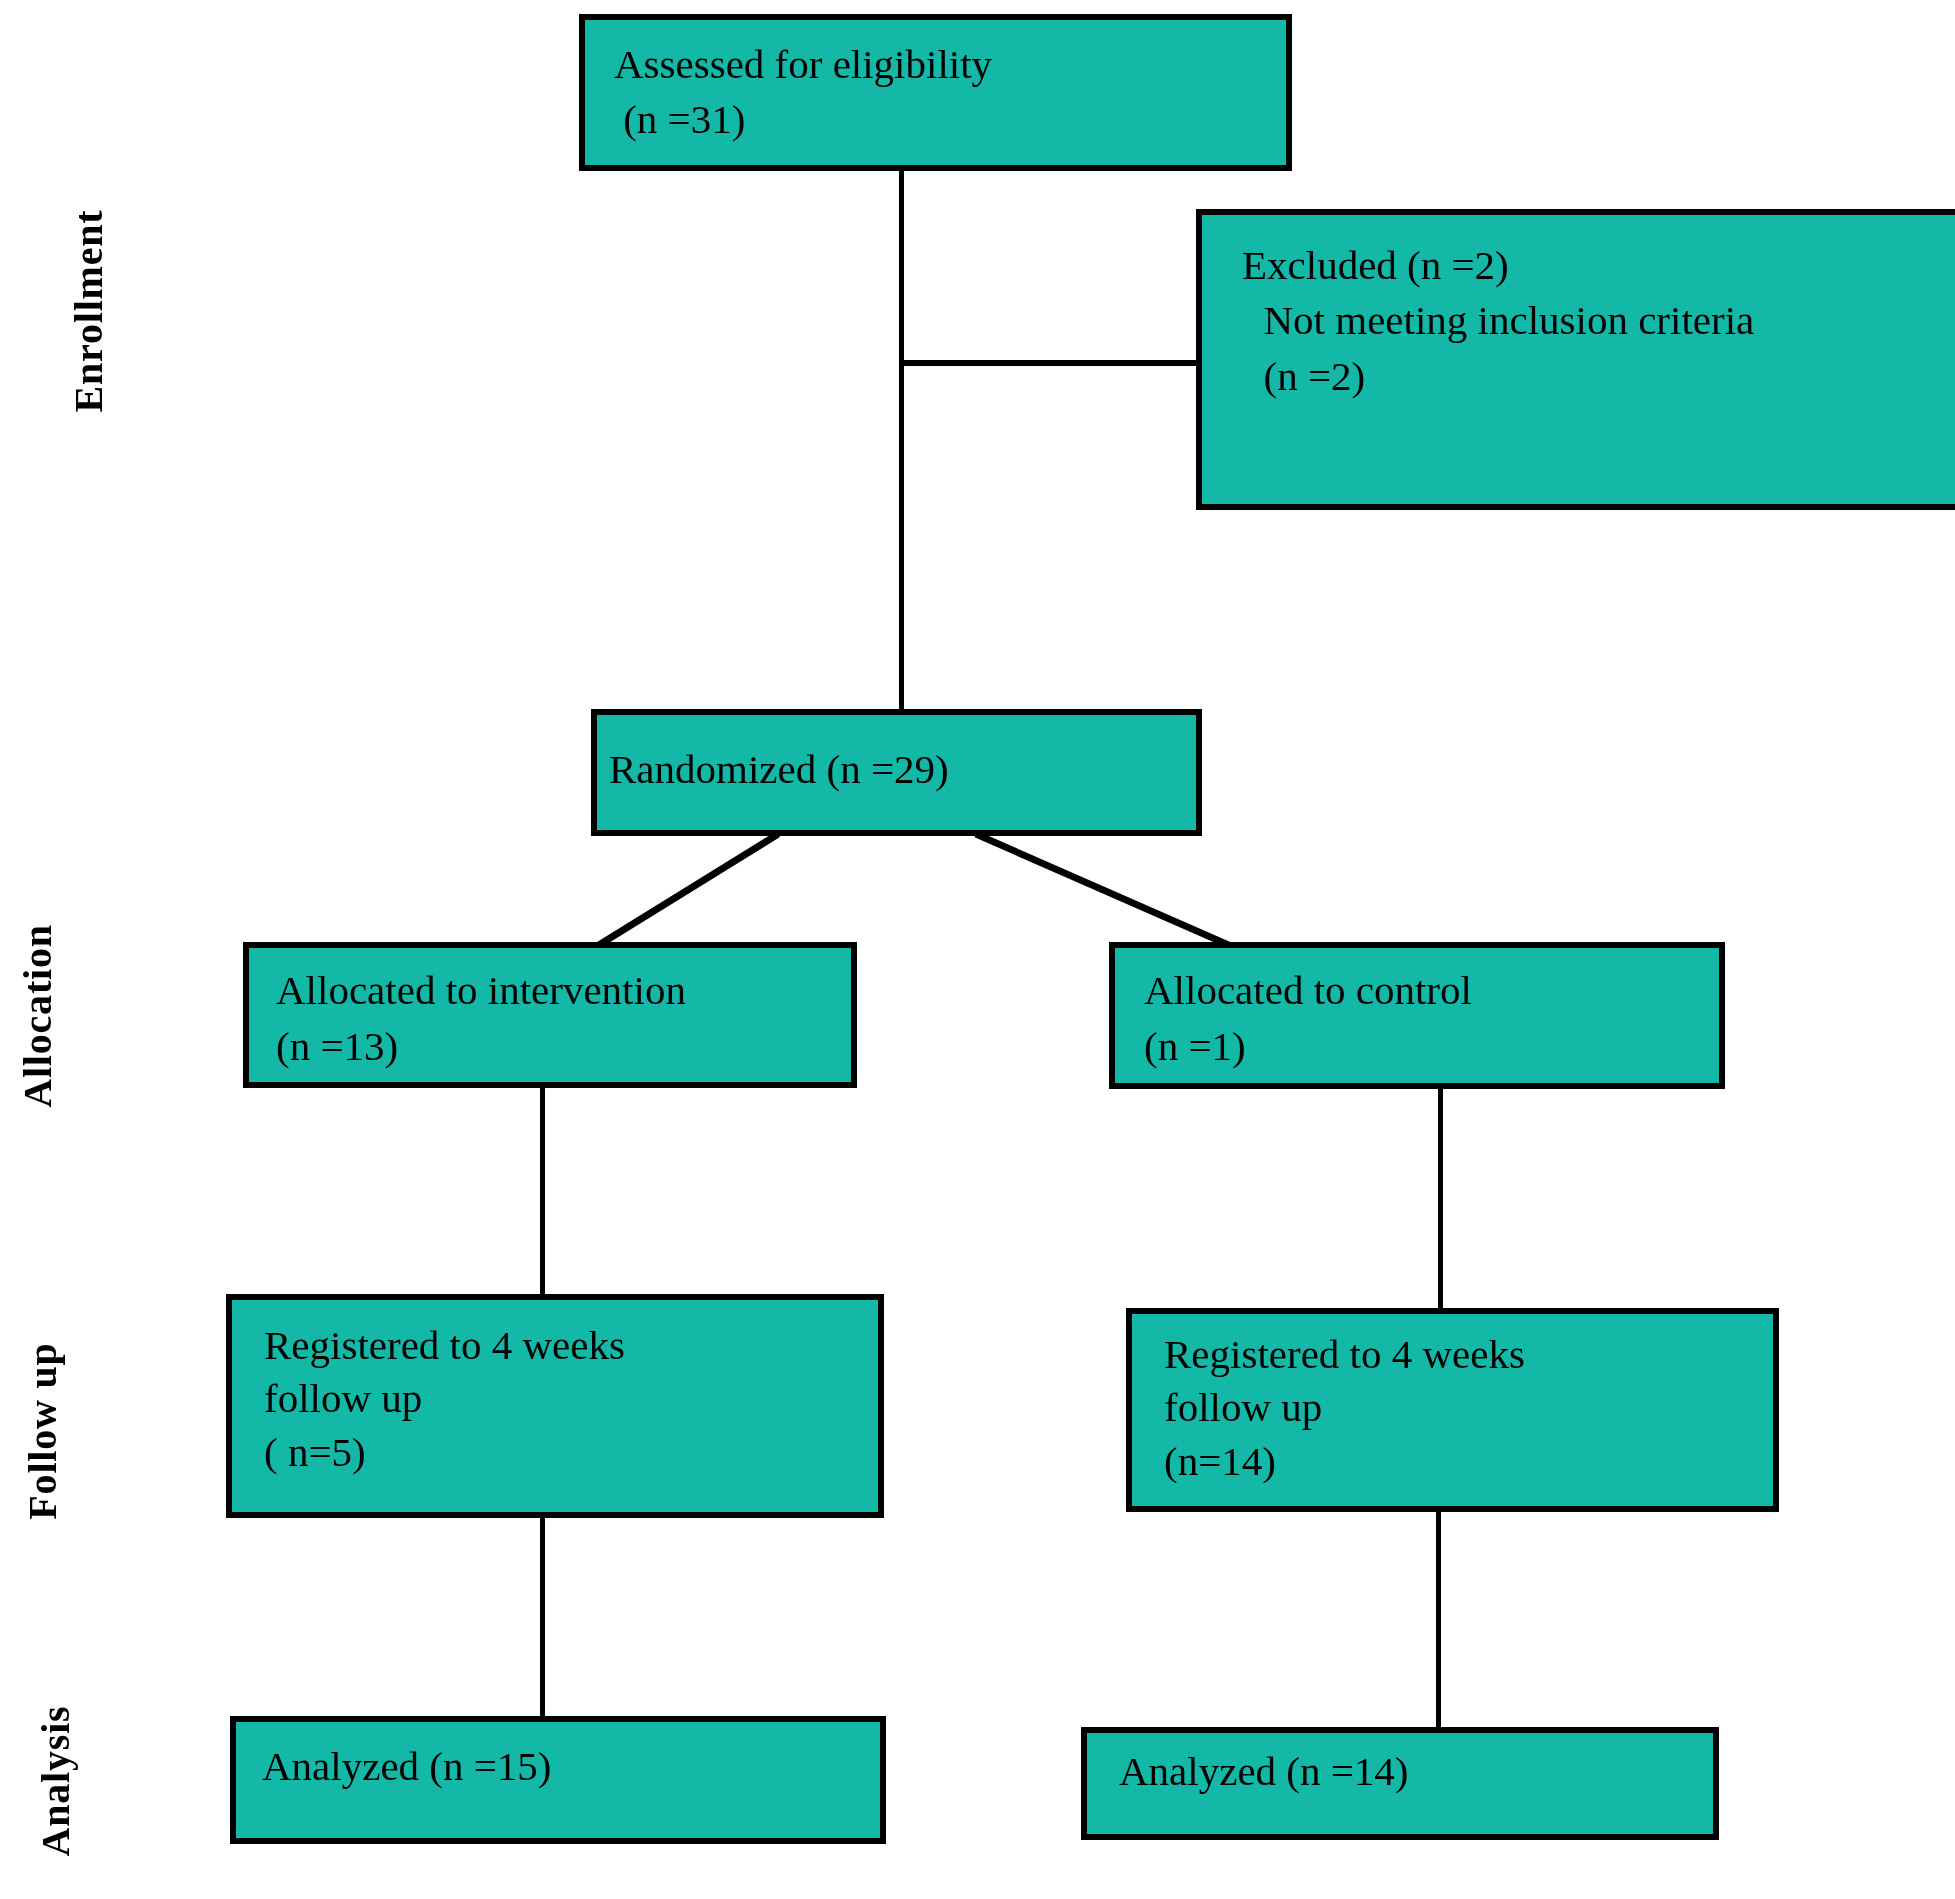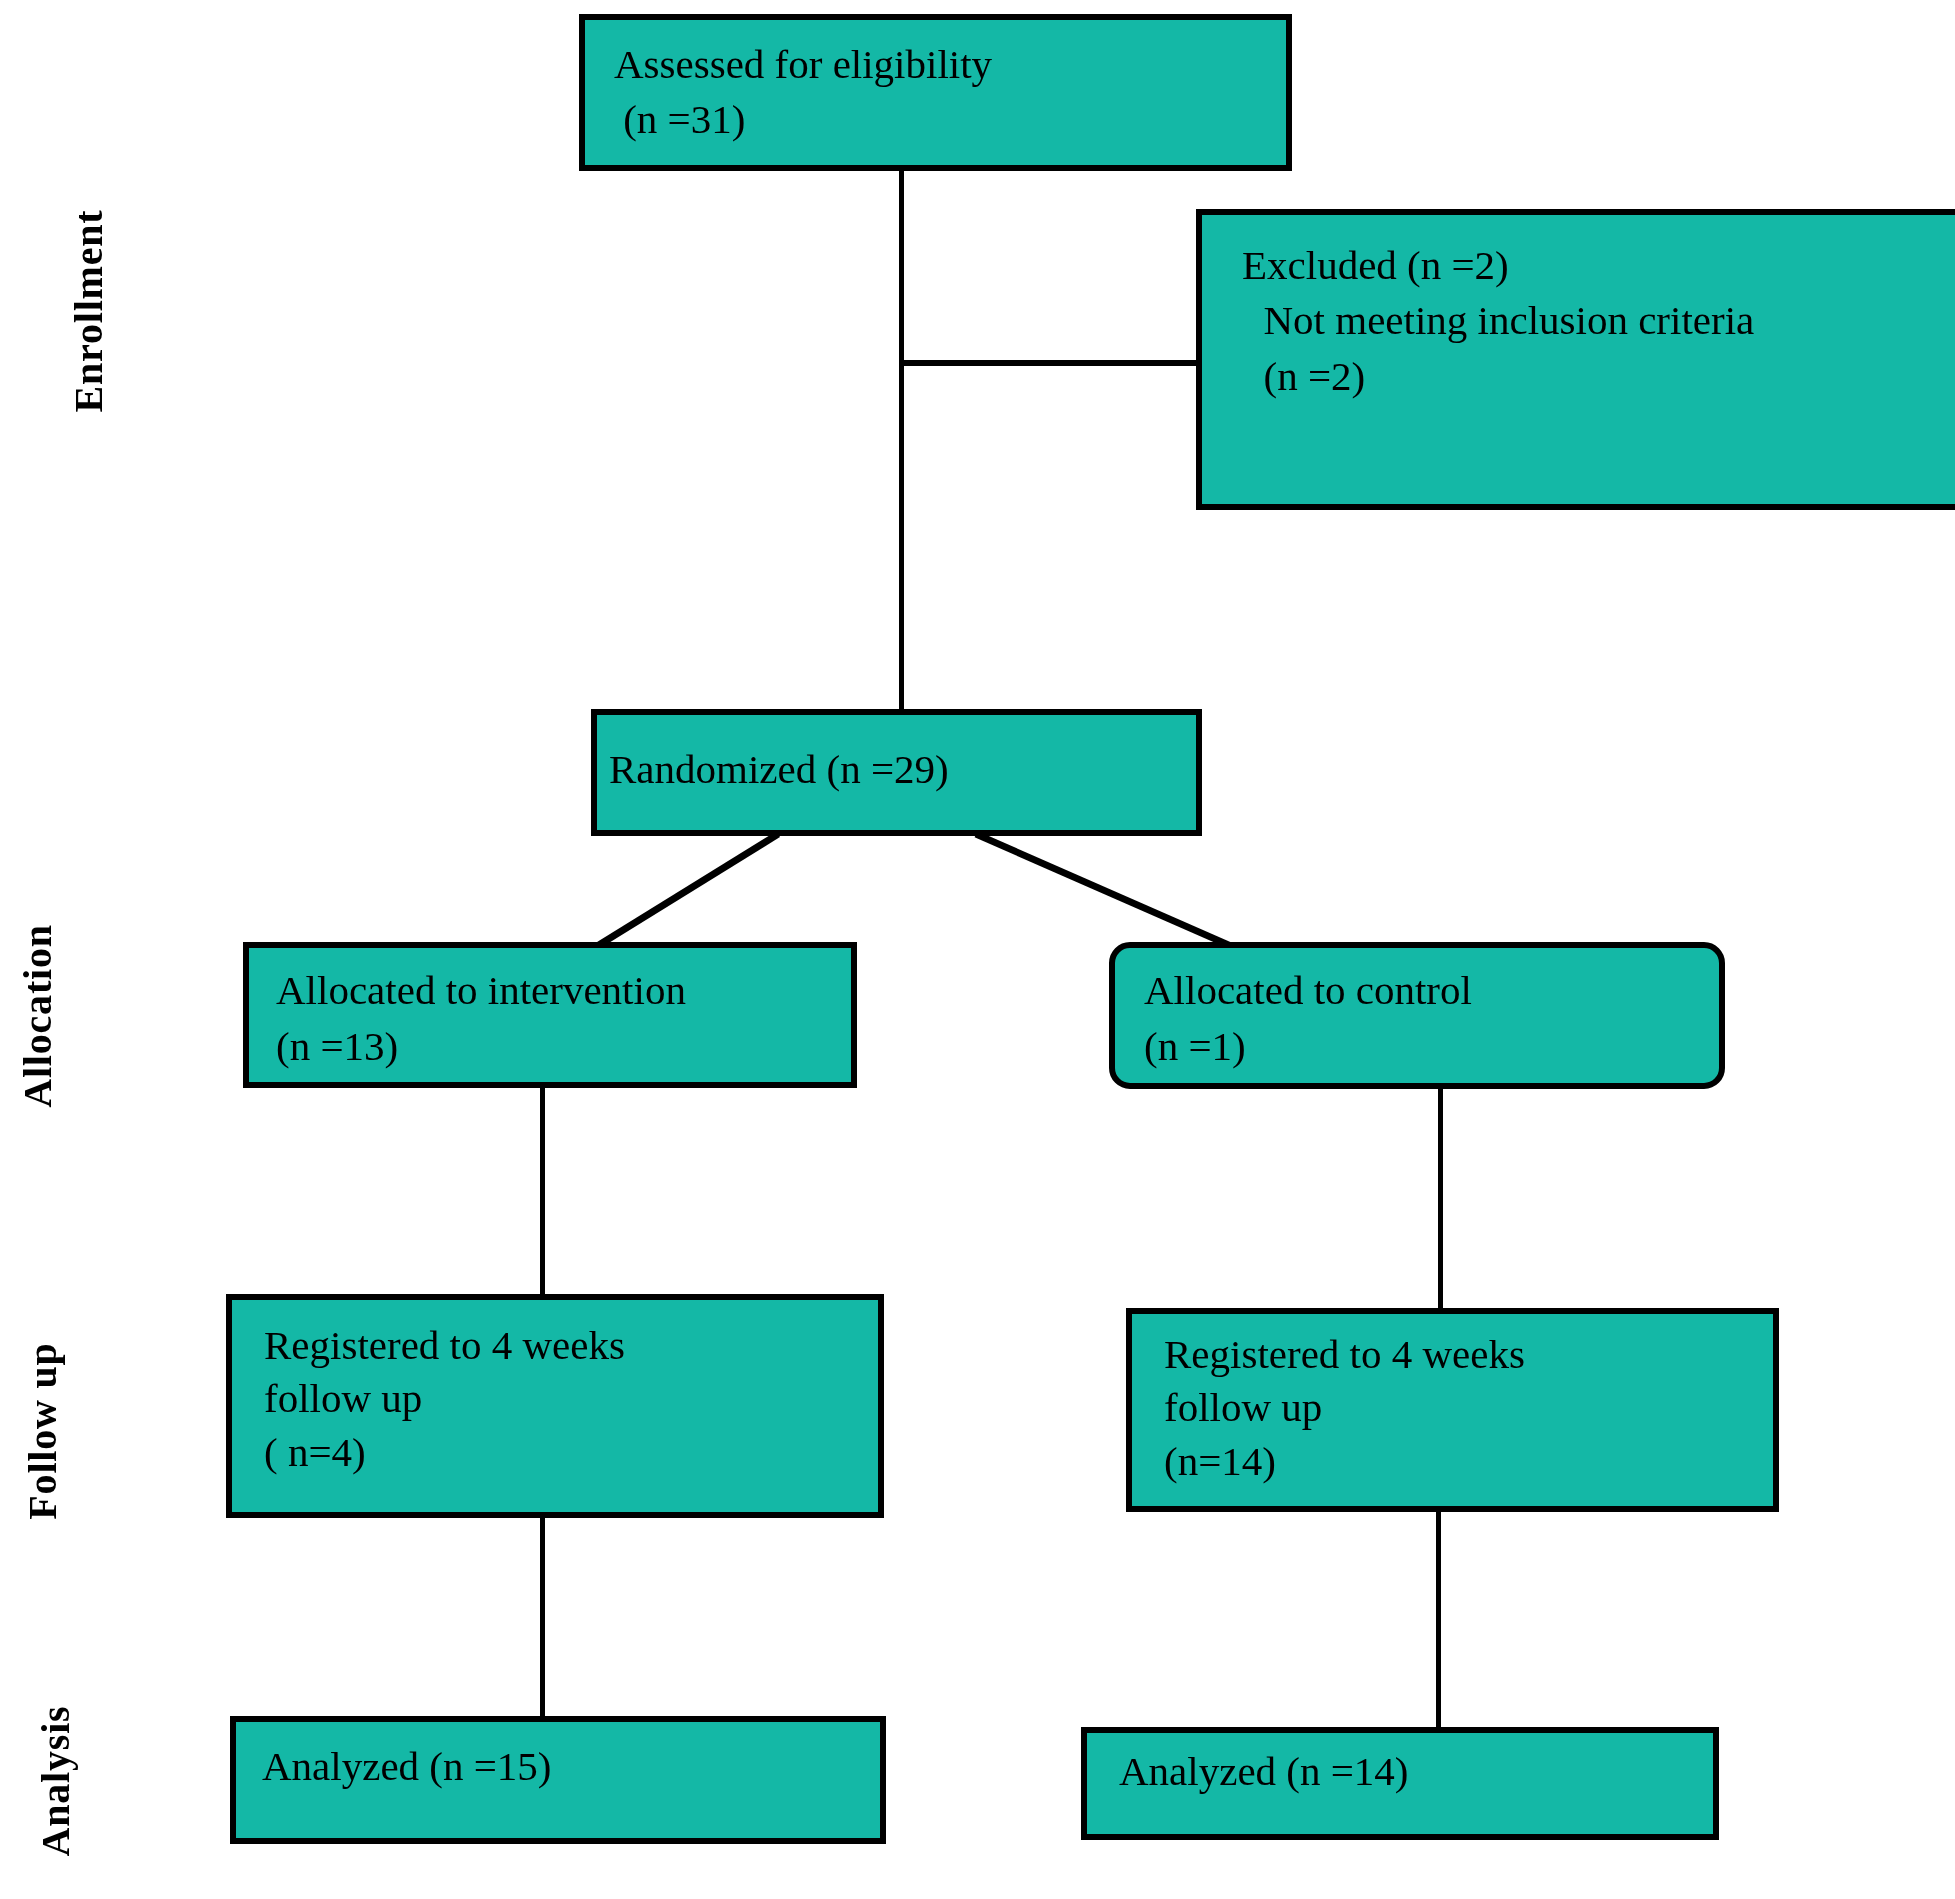--- a/index.html
+++ b/index.html
@@ -47,21 +47,21 @@
     width: 1955px;
     height: 1899px;
     pointer-events: none;
   }
 
   
   #box-assessed   { left: 579px;  top: 14px;   width: 713px; height: 157px; padding: 17px 29px; }
   #box-excluded   { left: 1196px; top: 209px;  width: 853px; height: 301px; padding: 23px 40px; }
   #box-randomized { left: 591px;  top: 709px;  width: 611px; height: 127px; padding: 27px 12px; }
   #box-alloc-int  { left: 243px;  top: 942px; width: 614px; height: 146px; padding: 15.3px 27px; }
-  #box-alloc-ctl  { left: 1109px; top: 942px; width: 616px; height: 147px; padding: 15.3px 29px; border-radius: 21px; }
+  #box-alloc-ctl  { left: 1109px; top: 942px; width: 616px; height: 147px; padding: 15.3px 29px; }
   #box-fu-int     { left: 226px;  top: 1294px; width: 658px; height: 224px; padding: 19px 32px; line-height: 1.3; }
   #box-fu-ctl     { left: 1126px; top: 1308px; width: 653px; height: 204px; padding: 14px 32px; line-height: 1.3; }
   #box-an-int     { left: 230px;  top: 1716px; width: 656px; height: 128px; padding: 17px 26px; }
   #box-an-ctl     { left: 1081px; top: 1727px; width: 638px; height: 113px; padding: 10.7px 32px; }
 
   
   #conn-v1 { left: 899px; top: 170px;  width: 5.4px;   height: 541px; }
   #conn-h1 { left: 901px; top: 360px;  width: 295px; height: 6.1px;  }
   #conn-v2 { left: 540px;  top: 1084px; width: 5.4px;   height: 213px; }
   #conn-v3 { left: 1438px; top: 1086px; width: 5.4px;   height: 225px; }
@@ -118,21 +118,21 @@
   </div>
 
   <div class="box" id="box-alloc-ctl">
     <span class="txt">Allocated to control</span>
     <span class="txt">(n =1)</span>
   </div>
 
   <div class="box" id="box-fu-int">
     <span class="txt">Registered to 4 weeks</span>
     <span class="txt">follow up</span>
-    <span class="txt">( n=4)</span>
+    <span class="txt">( n=5)</span>
   </div>
 
   <div class="box" id="box-fu-ctl">
     <span class="txt">Registered to 4 weeks</span>
     <span class="txt">follow up</span>
     <span class="txt">(n=14)</span>
   </div>
 
   <div class="box" id="box-an-int">
     <span class="txt">Analyzed (n =15)</span>

